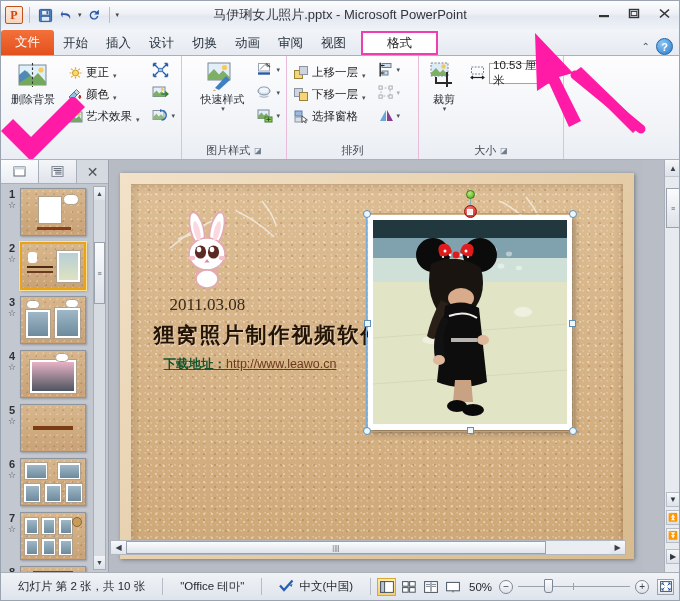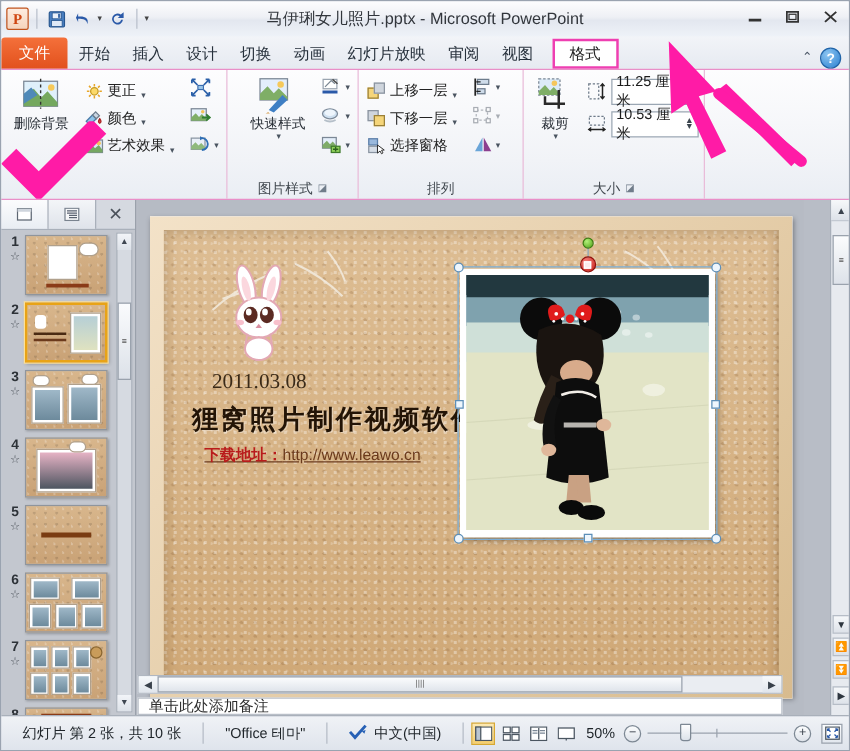--- a/index.html
+++ b/index.html
@@ -67,21 +67,21 @@
     height:24px; padding:0 9px; display:flex; align-items:center;
     font-size:12.5px; color:#27313c; white-space:nowrap;
   }
   .tab.file {
     background: linear-gradient(#f4703a,#e2511d);
     color:#fff; height:25px; padding:0 14px;
     border-top-left-radius:3px; border-top-right-radius:3px;
   }
   .tab.active-ctx {
     background:#fff; border:2px solid #ee3fb1; color:#222;
-    height:24px; padding:0 12px; margin-left:6px;
+    height:24px; padding:0 24px; margin-left:6px;
   }
   .tabspacer { flex:1; }
   .helpgrp { display:flex; align-items:center; gap:6px; padding-right:8px; }
   .minrib { font-size:10px; color:#4a5666; }
   .helpico {
     width:17px; height:17px; border-radius:50%;
     background: radial-gradient(circle at 35% 30%, #8dc6f2, #2a7fd0);
     color:#fff; font-size:11px; font-weight:bold;
     display:flex; align-items:center; justify-content:center;
     border:1px solid #2064a8;
@@ -220,21 +220,21 @@
   .slidetitle {
     position:absolute; left:34px; top:148px;
     font-size:21px; font-weight:bold; color:#231406; letter-spacing:2px;
     font-family:"DejaVu Sans", sans-serif;
     text-shadow:1px 1px 0 rgba(255,255,255,.35);
   }
   .slideurl {
     position:absolute; left:44px; top:183px;
     font-size:12.5px; color:#6b3a1c; text-decoration:underline;
   }
-  .slideurl b { color:#b91c1c; }
+  .slideurl b { color:#14532d; }
   .photocard {
     position:absolute; left:248px; top:42px; width:204px; height:215px;
     background:#fff; padding:5px 5px 6px 5px; box-shadow:2px 3px 6px rgba(0,0,0,.35);
   }
   .photoimg {
     width:100%; height:100%; position:relative; overflow:hidden;
     background: linear-gradient(#2e4a52 0 8%, #86a7b1 8% 20%, #cfe0d5 20% 34%, #e4e7cf 34% 62%, #dfe2c4 62% 100%);
   }
   .captionpink {
     position:absolute; left:252px; top:273px;
@@ -384,21 +384,20 @@
     </div>
   </div>
 
   <div class="tabstrip">
     <div class="tab file">文件</div>
     <div class="tab">开始</div>
     <div class="tab">插入</div>
     <div class="tab">设计</div>
     <div class="tab">切换</div>
     <div class="tab">动画</div>
-    <div class="tab">幻灯片放映</div>
     <div class="tab">审阅</div>
     <div class="tab">视图</div>
     <div class="tab active-ctx">格式</div>
     <div class="tabspacer"></div>
     <div class="helpgrp">
       <div class="minrib">⌃</div>
       <div class="helpico">?</div>
     </div>
   </div>
 
@@ -631,36 +630,20 @@
               <circle cx="15.5" cy="5.5" r="2.2" fill="#f5c65c"></circle>
               <path d="M8 16 L8 22 L24 22" stroke="#2a2a2a" stroke-width="2" fill="none"></path>
               <path d="M19 11 L19 26" stroke="#2a2a2a" stroke-width="2" fill="none"></path>
             </svg>
           </div>
           <div class="lbl">裁剪</div>
           <div class="caret">▾</div>
         </div>
 
         <div style="margin-left:4px; padding-top:3px">
-          <div class="sizefield">
-            <span class="sizeglyph">
-              <svg width="17" height="16" viewBox="0 0 17 16">
-                  <rect x="2" y="2" width="8" height="12" fill="none" stroke="#6d7a88" stroke-dasharray="1.8 1.4"></rect>
-                  <path d="M13 2.5 L13 13.5" stroke="#222" stroke-width="1.2"></path>
-                  <path d="M11.4 4 L13 2 L14.6 4 M11.4 12 L13 14 L14.6 12" stroke="#222" stroke-width="1.1" fill="none"></path>
-                </svg>
-            </span>
-            <span class="spin">
-              <span>11.25 厘米</span>
-              <span class="spinarrows">
-                  <span>▲</span>
-                  <span>▼</span>
-                </span>
-            </span>
-          </div>
           <div class="sizefield">
             <span class="sizeglyph">
               <svg width="17" height="16" viewBox="0 0 17 16">
                   <rect x="2.5" y="2" width="12" height="7" fill="none" stroke="#6d7a88" stroke-dasharray="1.8 1.4"></rect>
                   <path d="M2.5 12.5 L14.5 12.5" stroke="#222" stroke-width="1.2"></path>
                   <path d="M4 11 L2 12.5 L4 14 M13 11 L15 12.5 L13 14" stroke="#222" stroke-width="1.1" fill="none"></path>
                 </svg>
             </span>
             <span class="spin">
               <span>10.53 厘米</span>
@@ -968,21 +951,20 @@
       </div>
     </div>
 
     <div class="hscrollrow">
       <div class="hsarr">◀</div>
       <div class="hsgrip" style="width:420px">||||</div>
       <div style="flex:1"></div>
       <div class="hsarr">▶</div>
     </div>
 
-    <div class="notes">单击此处添加备注</div>
 
     <div class="vscroll">
       <div class="vsarr">▲</div>
       <div class="vsgrip">≡</div>
       <div class="vsbtn" style="top:332px">▼</div>
       <div class="vsbtn" style="top:350px">⏫</div>
       <div class="vsbtn" style="top:368px">⏬</div>
       <div class="vsbtn" style="top:389px">▶</div>
     </div>
   </div>

